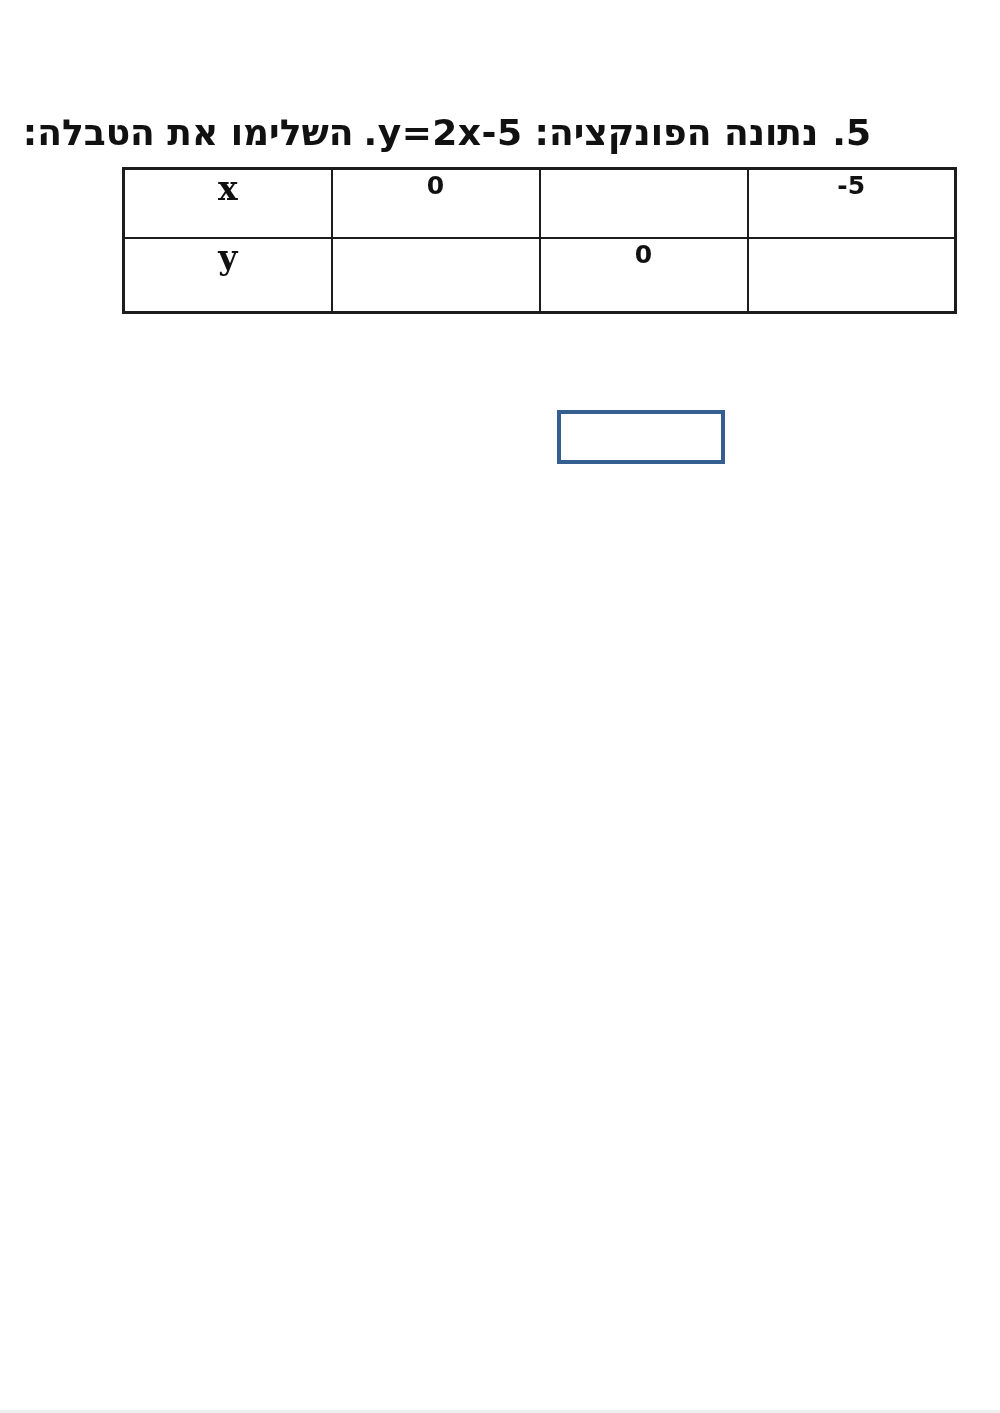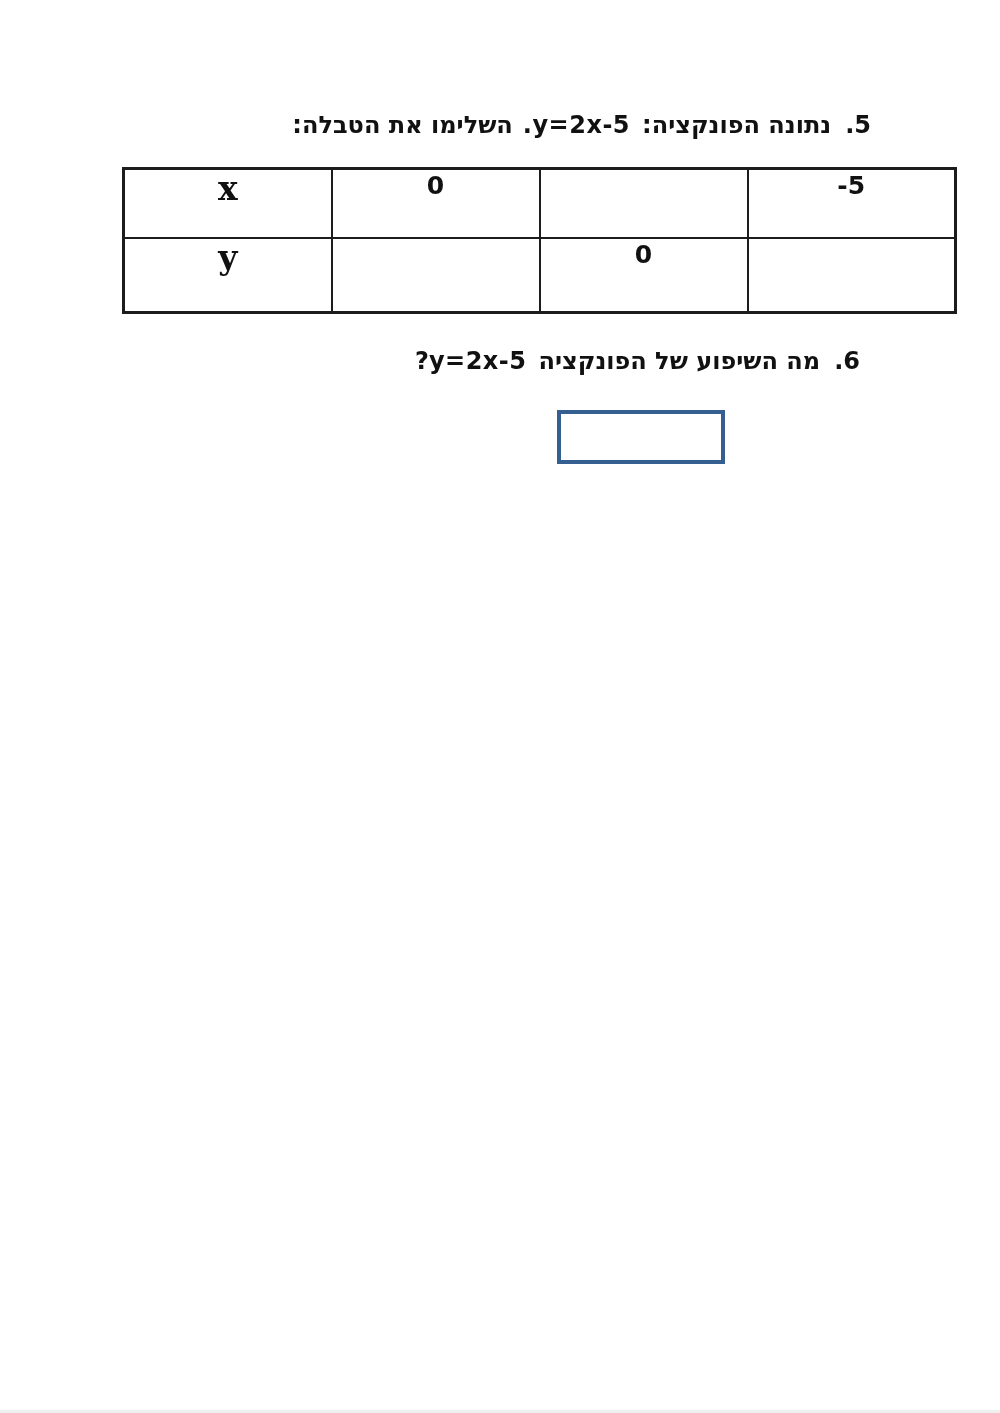--- a/index.html
+++ b/index.html
@@ -13,21 +13,21 @@
   .page {
     position: absolute; inset: 0;
     background: #ffffff;
   }
   
   .q {
     position: absolute;
     direction: rtl;
     white-space: nowrap;
     font-weight: bold;
-    font-size: 24px;
+    font-size: 36px;
     color: #111111;
     line-height: 1.2;
   }
   .q5 { top: 111px; right: 129px; }
   .q6 { top: 347px; right: 140px; }
   .qnum { margin-left: 14px; }
   .qeq  { margin-right: 12px; letter-spacing: 0.5px; }
   .q5 .qeq { margin-left: 10px; }
   .q6 .qeq { margin-left: 0; }
 
@@ -100,19 +100,18 @@
     </tr>
     <tr class="row-y">
       <td class="hdr">y</td>
       <td class="val"></td>
       <td class="val">0</td>
       <td class="val"></td>
     </tr>
   </tbody>
     </table>
 
-  <div class="q q6"><span class="qnum">6.</span><span class="qtext">מה השיפוע של הפונקציה</span><span class="qeq">y=2x-5</span><span class="qtext">?</span></div>
 
   <div class="answer-box"></div>
 
   <div class="scan-edge"></div>
 
 </div>
 
 </body></html>

